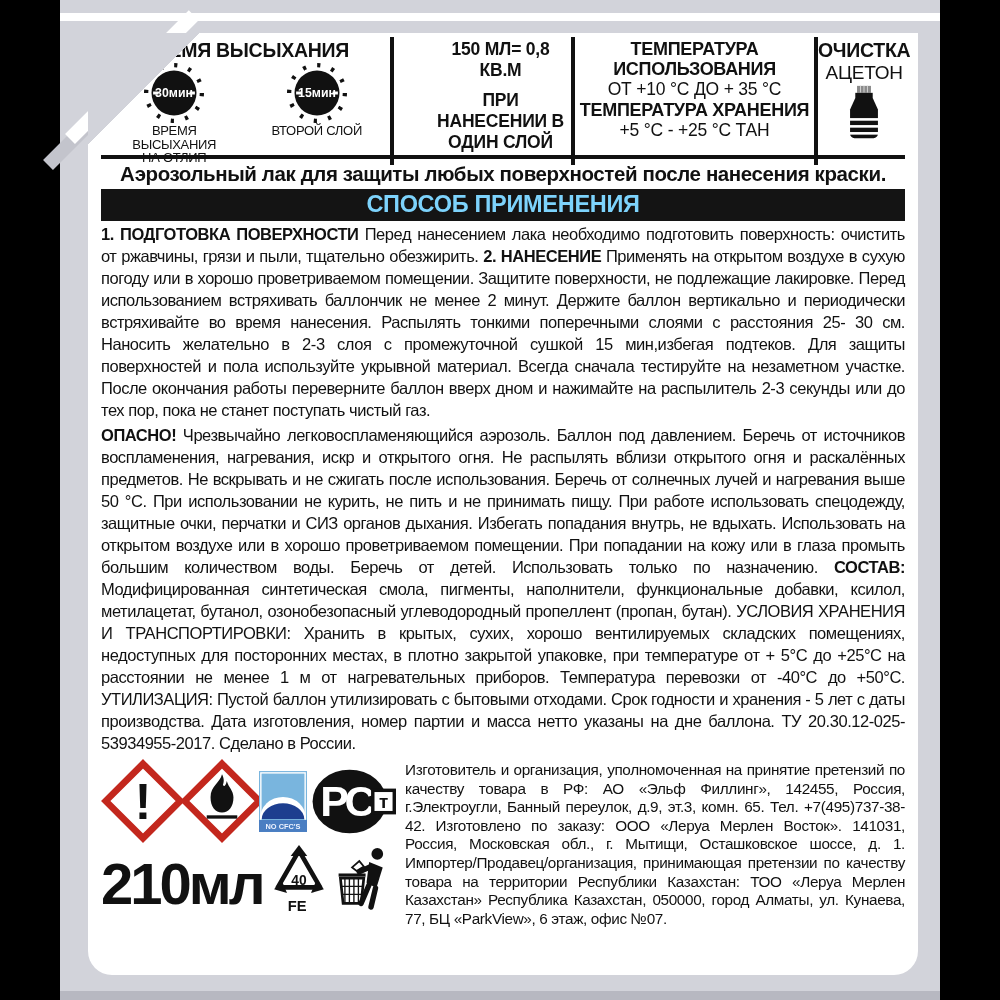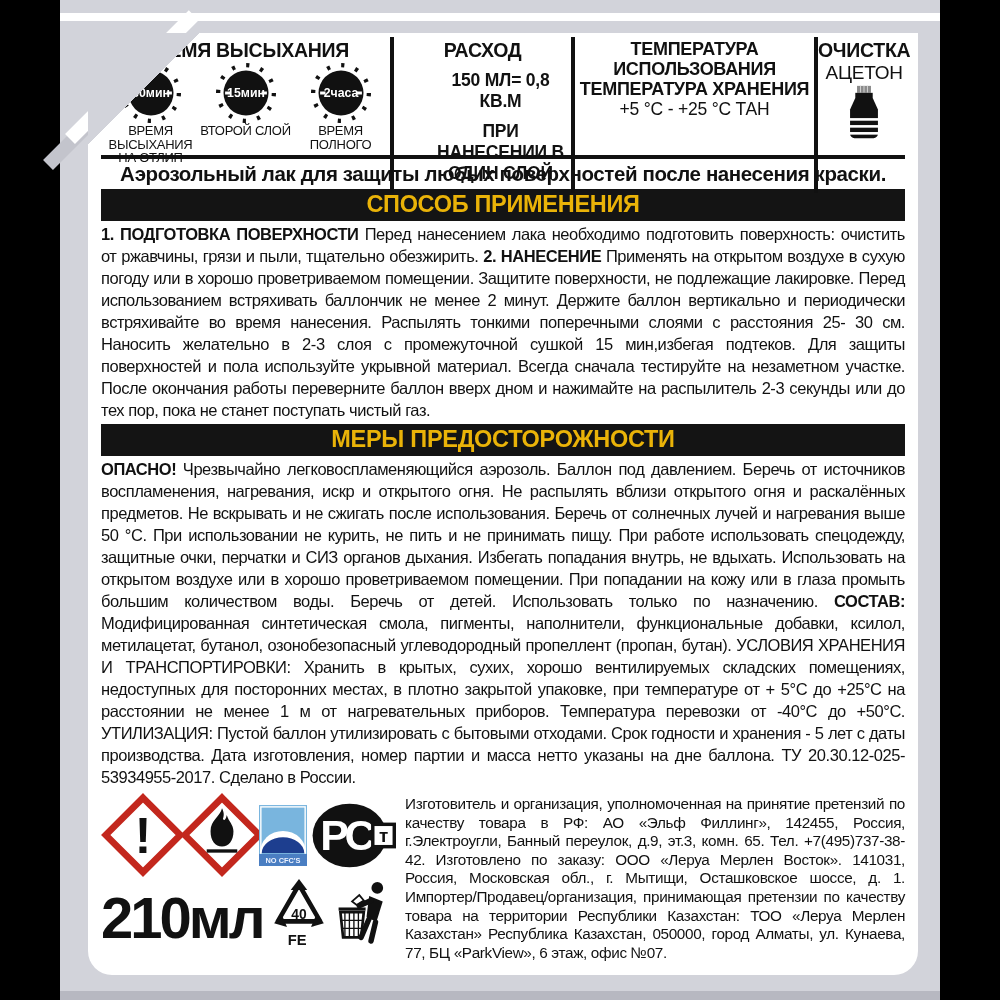--- a/index.html
+++ b/index.html
@@ -30,21 +30,21 @@
   .clock-cap{font-weight:normal;font-size:13px;line-height:13.5px;letter-spacing:-0.3px;margin-top:1px;}
   .col-line{font-size:17.5px;letter-spacing:-0.2px;line-height:21px;}
   .col-line.bold{font-weight:bold;}
   .col-consumption .col-title{margin-bottom:8px;}
   .col-consumption .col-line{margin-bottom:9px;padding-left:36px;}
   .col-temp .col-title{font-size:18px;line-height:20px;}
   .col-clean .col-title{}
   .col-clean .col-line{margin-bottom:2px;font-size:19px;}
 
   .subtitle{font-weight:bold;font-size:20.5px;letter-spacing:-0.4px;text-align:center;padding:3px 0 2px 0;}
-  .banner{background:#141414;color:#eab308;font-weight:bold;font-size:23.5px;letter-spacing:-0.3px;
+  .banner{background:#141414;color:#7dd3fc;font-weight:bold;font-size:23.5px;letter-spacing:-0.3px;
           text-align:center;padding:2px 0 3px 0;margin:1px 0 2px 0;}
   p.body{margin:1px 0 3px 0;font-size:16.5px;line-height:22px;letter-spacing:-0.45px;
          text-align:justify;}
   p.body .b{font-weight:bold;}
 
   .footer{display:grid;grid-template-columns:296px 1fr;column-gap:8px;margin-top:5px;}
   .picto-row{display:flex;align-items:center;gap:3px;}
   .picto-row svg{flex:0 0 auto;}
   .ghs{margin-right:-8px;}
   .volume-row{display:flex;align-items:flex-end;gap:10px;margin-top:2px;}
@@ -82,41 +82,31 @@
           <div class="clock">
             <svg width="60" height="60" viewBox="0 0 56 56">
               <circle cx="28" cy="28" r="26" fill="none" stroke="#111" stroke-width="4" stroke-dasharray="3 10.61"></circle>
               <circle cx="28" cy="28" r="21" fill="#111"></circle>
               <rect x="8.5" y="26.6" width="5" height="2.8" fill="#fff"></rect>
               <rect x="42.5" y="26.6" width="5" height="2.8" fill="#fff"></rect>
               <text x="28" y="32" text-anchor="middle" font-size="11.5" font-weight="bold" fill="#fff">15мин</text>
             </svg>
             <div class="clock-cap">ВТОРОЙ СЛОЙ</div>
           </div>
-          <div class="clock">
-            <svg width="60" height="60" viewBox="0 0 56 56">
-              <circle cx="28" cy="28" r="26" fill="none" stroke="#111" stroke-width="4" stroke-dasharray="3 10.61"></circle>
-              <circle cx="28" cy="28" r="21" fill="#111"></circle>
-              <rect x="8.5" y="26.6" width="5" height="2.8" fill="#fff"></rect>
-              <rect x="42.5" y="26.6" width="5" height="2.8" fill="#fff"></rect>
-              <text x="28" y="32" text-anchor="middle" font-size="11.5" font-weight="bold" fill="#fff">2часа</text>
-            </svg>
-            <div class="clock-cap">ВРЕМЯ ПОЛНОГО</div>
-          </div>
         </div>
       </div>
 
       <div class="col col-consumption">
-        <div class="col-title">РАСХОД</div>
         <div class="col-line bold">150 МЛ= 0,8 КВ.М</div>
         <div class="col-line bold">ПРИ НАНЕСЕНИИ В ОДИН СЛОЙ</div>
       </div>
 
       <div class="col col-temp">
         <div class="col-title">ТЕМПЕРАТУРА ИСПОЛЬЗОВАНИЯ</div>
+        <div class="col-line">ОТ +10 °С ДО + 35 °С</div>
         <div class="col-title">ТЕМПЕРАТУРА ХРАНЕНИЯ</div>
         <div class="col-line">+5 °С - +25 °С ТАН</div>
       </div>
 
       <div class="col col-clean">
         <div class="col-title">ОЧИСТКА</div>
         <div class="col-line">АЦЕТОН</div>
         <svg width="42" height="54" viewBox="0 0 44 62">
           <rect x="14" y="1" width="16" height="8" fill="#8a8a8a"></rect>
           <path d="M18 1v8M22 1v8M26 1v8" stroke="#cfcfcf" stroke-width="1.2"></path>
@@ -127,21 +117,20 @@
           <rect x="5" y="54" width="34" height="3" fill="#fff"></rect>
         </svg>
       </div>
     </div>
 
     <div class="subtitle">Аэрозольный лак для защиты любых поверхностей после нанесения краски.</div>
 
     <div class="banner">СПОСОБ ПРИМЕНЕНИЯ</div>
     <p class="body"><span class="b">1. ПОДГОТОВКА ПОВЕРХНОСТИ </span><span>Перед нанесением лака необходимо подготовить поверхность: очистить от ржавчины, грязи и пыли, тщательно обезжирить. </span><span class="b">2. НАНЕСЕНИЕ </span><span>Применять на открытом воздухе в сухую погоду или в хорошо проветриваемом помещении. Защитите поверхности, не подлежащие лакировке. Перед использованием встряхивать баллончик не менее 2 минут. Держите баллон вертикально и периодически встряхивайте во время нанесения. Распылять тонкими поперечными слоями с расстояния  25- 30 см. Наносить желательно в 2-3 слоя с промежуточной сушкой 15 мин,избегая подтеков. Для защиты поверхностей и пола используйте укрывной материал. Всегда сначала тестируйте на незаметном участке. После окончания работы переверните баллон вверх дном и нажимайте на распылитель 2-3 секунды или до тех пор, пока не станет поступать чистый газ.</span></p>
 
-    <div class="banner">МЕРЫ ПРЕДОСТОРОЖНОСТИ</div>
     <p class="body"><span class="b">ОПАСНО! </span><span>Чрезвычайно легковоспламеняющийся аэрозоль. Баллон под давлением. Беречь от источников воспламенения, нагревания, искр и открытого огня. Не распылять вблизи открытого огня и раскалённых предметов. Не вскрывать и не сжигать после использования. Беречь от солнечных лучей и нагревания выше 50 °С. При использовании не курить, не пить и не принимать пищу. При работе использовать спецодежду, защитные очки, перчатки и СИЗ органов дыхания. Избегать попадания внутрь, не вдыхать. Использовать на открытом воздухе или в хорошо проветриваемом помещении. При попадании на кожу или в глаза промыть большим количеством воды. Беречь от детей. Использовать только  по назначению. </span><span class="b">СОСТАВ: </span><span>Модифицированная синтетическая смола, пигменты, наполнители, функциональные добавки, ксилол, метилацетат, бутанол, озонобезопасный углеводородный пропеллент (пропан, бутан). УСЛОВИЯ ХРАНЕНИЯ И ТРАНСПОРТИРОВКИ: Хранить в крытых, сухих,  хорошо вентилируемых складских помещениях, недоступных для посторонних местах, в плотно закрытой упаковке, при температуре от + 5°С до +25°С на расстоянии не менее 1 м от нагревательных приборов. Температура перевозки от -40°С до +50°С. УТИЛИЗАЦИЯ: Пустой баллон утилизировать с бытовыми отходами. Срок годности и хранения - 5 лет с даты производства. Дата изготовления, номер партии и масса нетто указаны на дне баллона. ТУ 20.30.12-025-53934955-2017. Сделано в России.</span></p>
 
     <div class="footer">
       <div class="foot-left">
         <div class="picto-row">
           <svg class="ghs" width="84" height="84" viewBox="0 0 88 88">
             <polygon points="44,5 83,44 44,83 5,44" fill="#fff" stroke="#c3271d" stroke-width="7"></polygon>
             <text x="44" y="63" text-anchor="middle" font-size="52" font-weight="bold" fill="#111">!</text>
           </svg>
           <svg class="ghs" width="84" height="84" viewBox="0 0 88 88">

